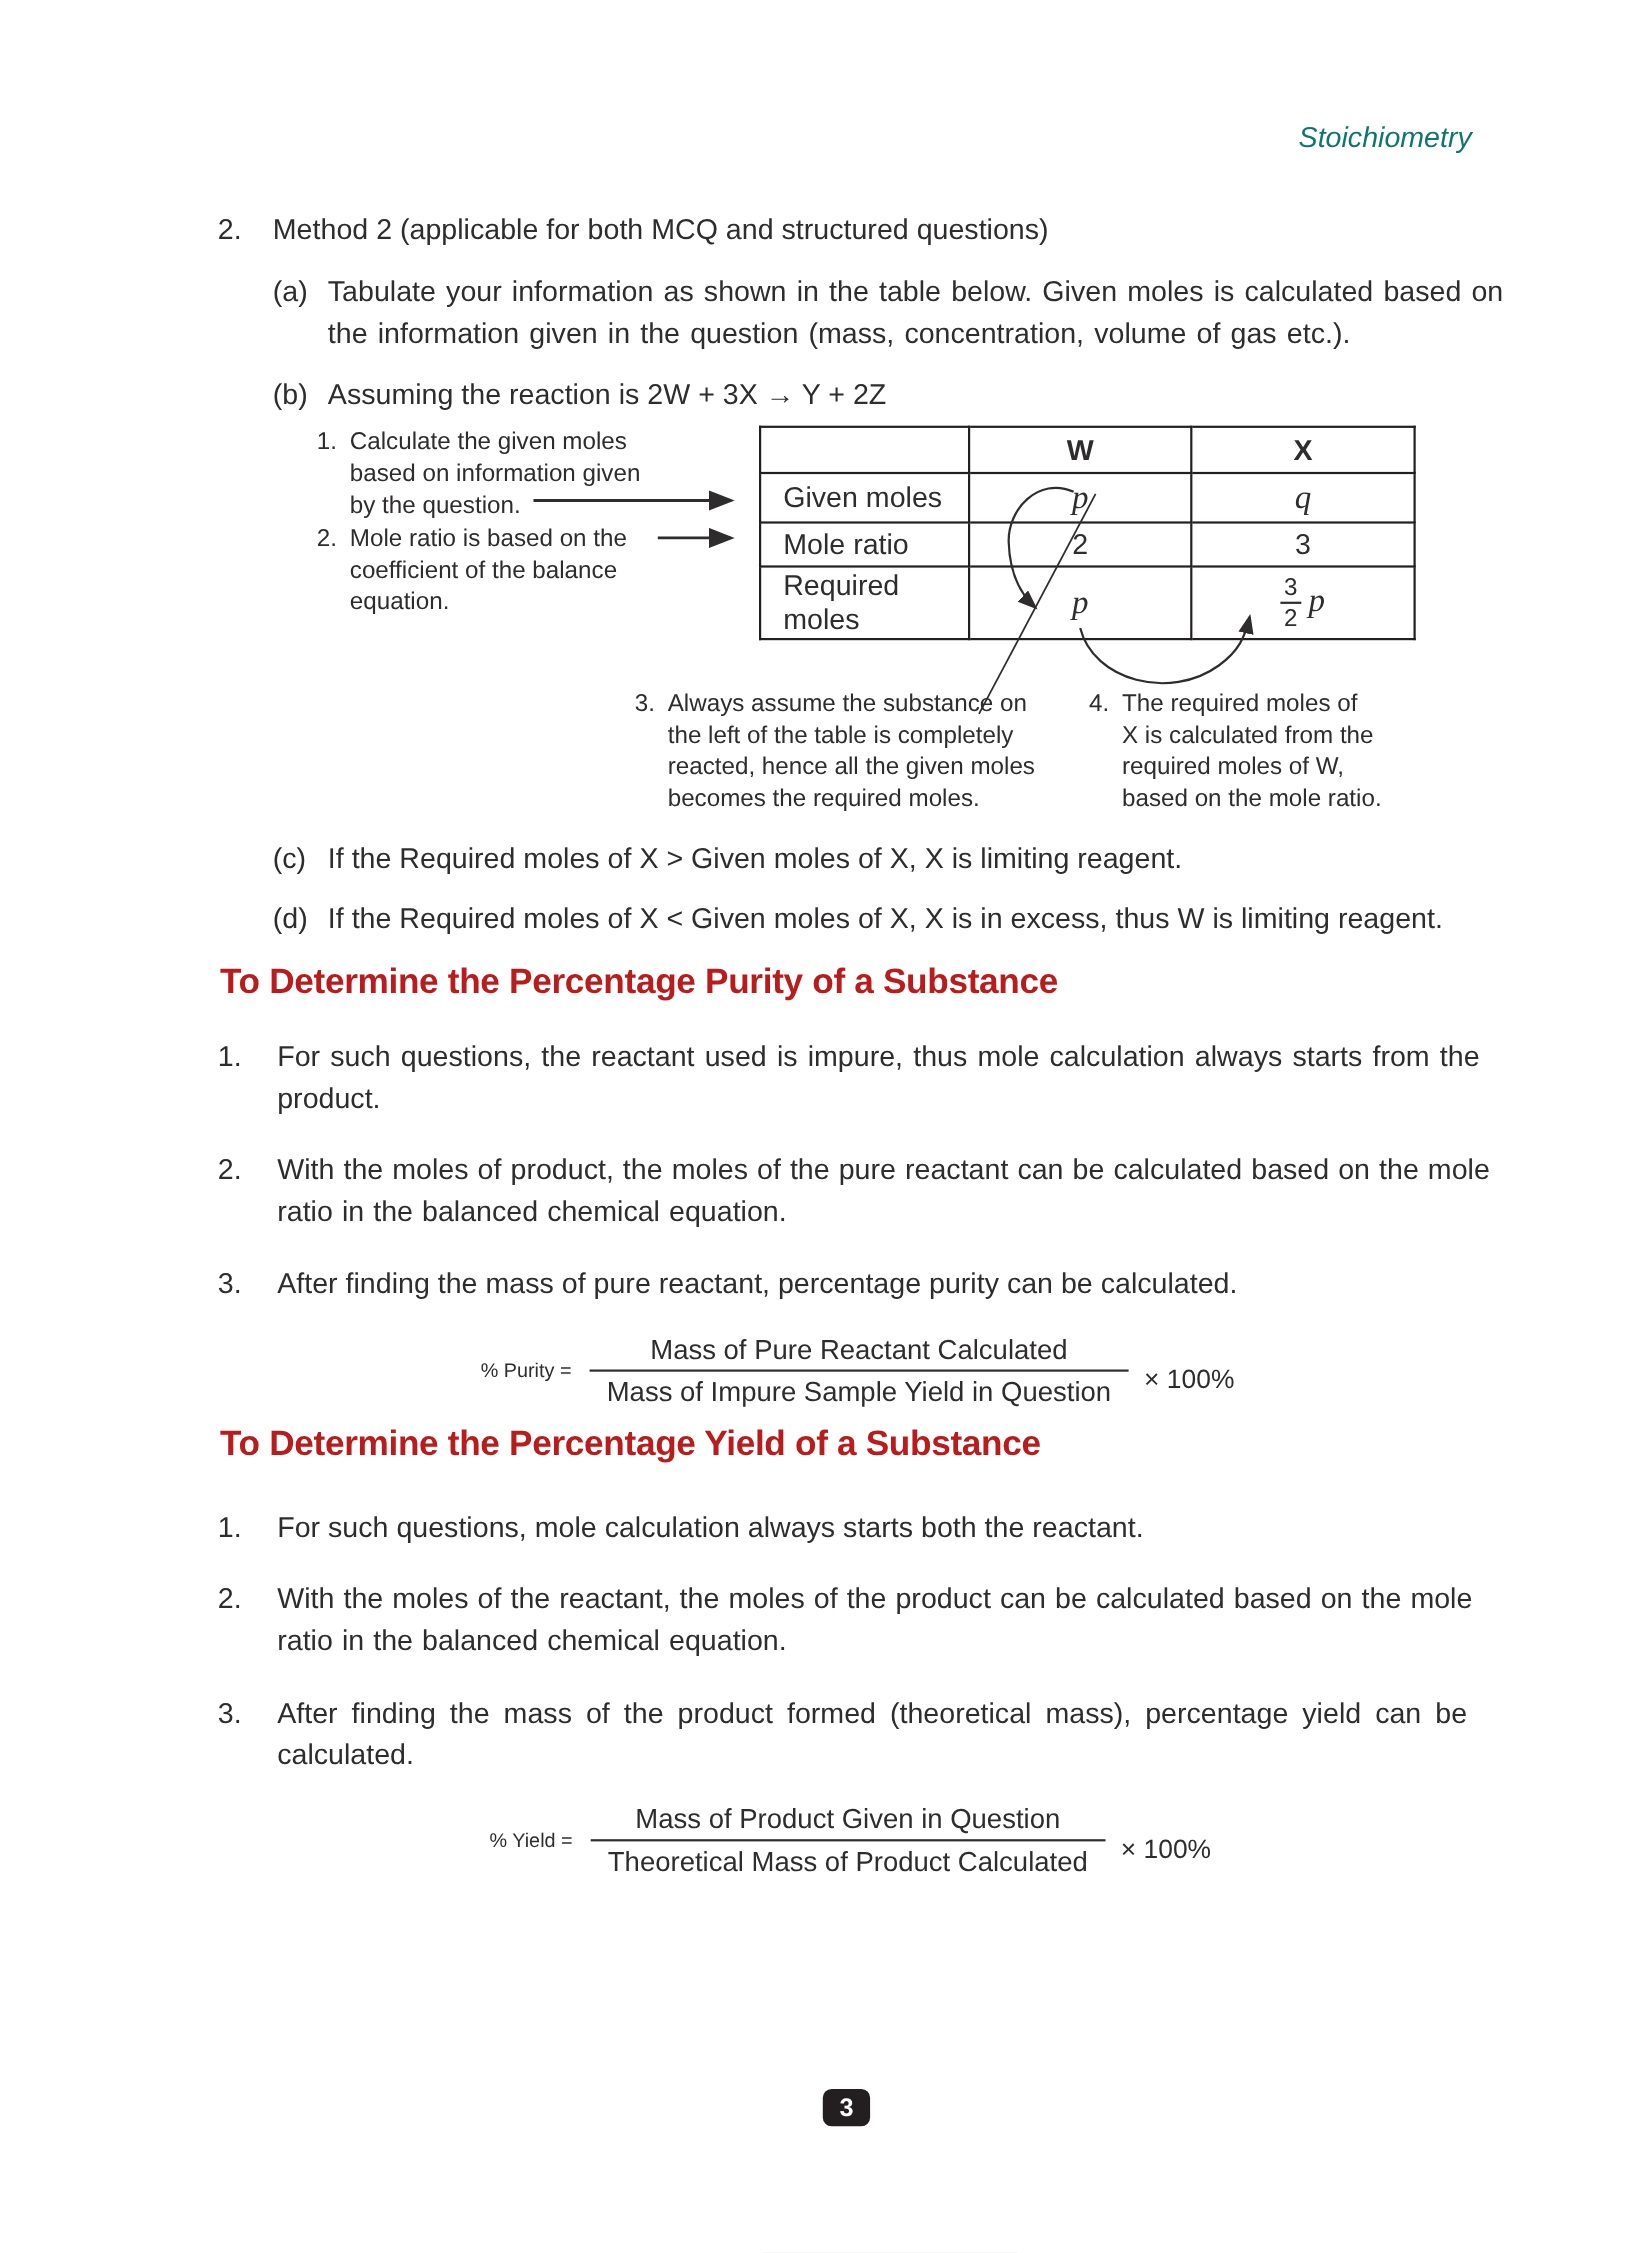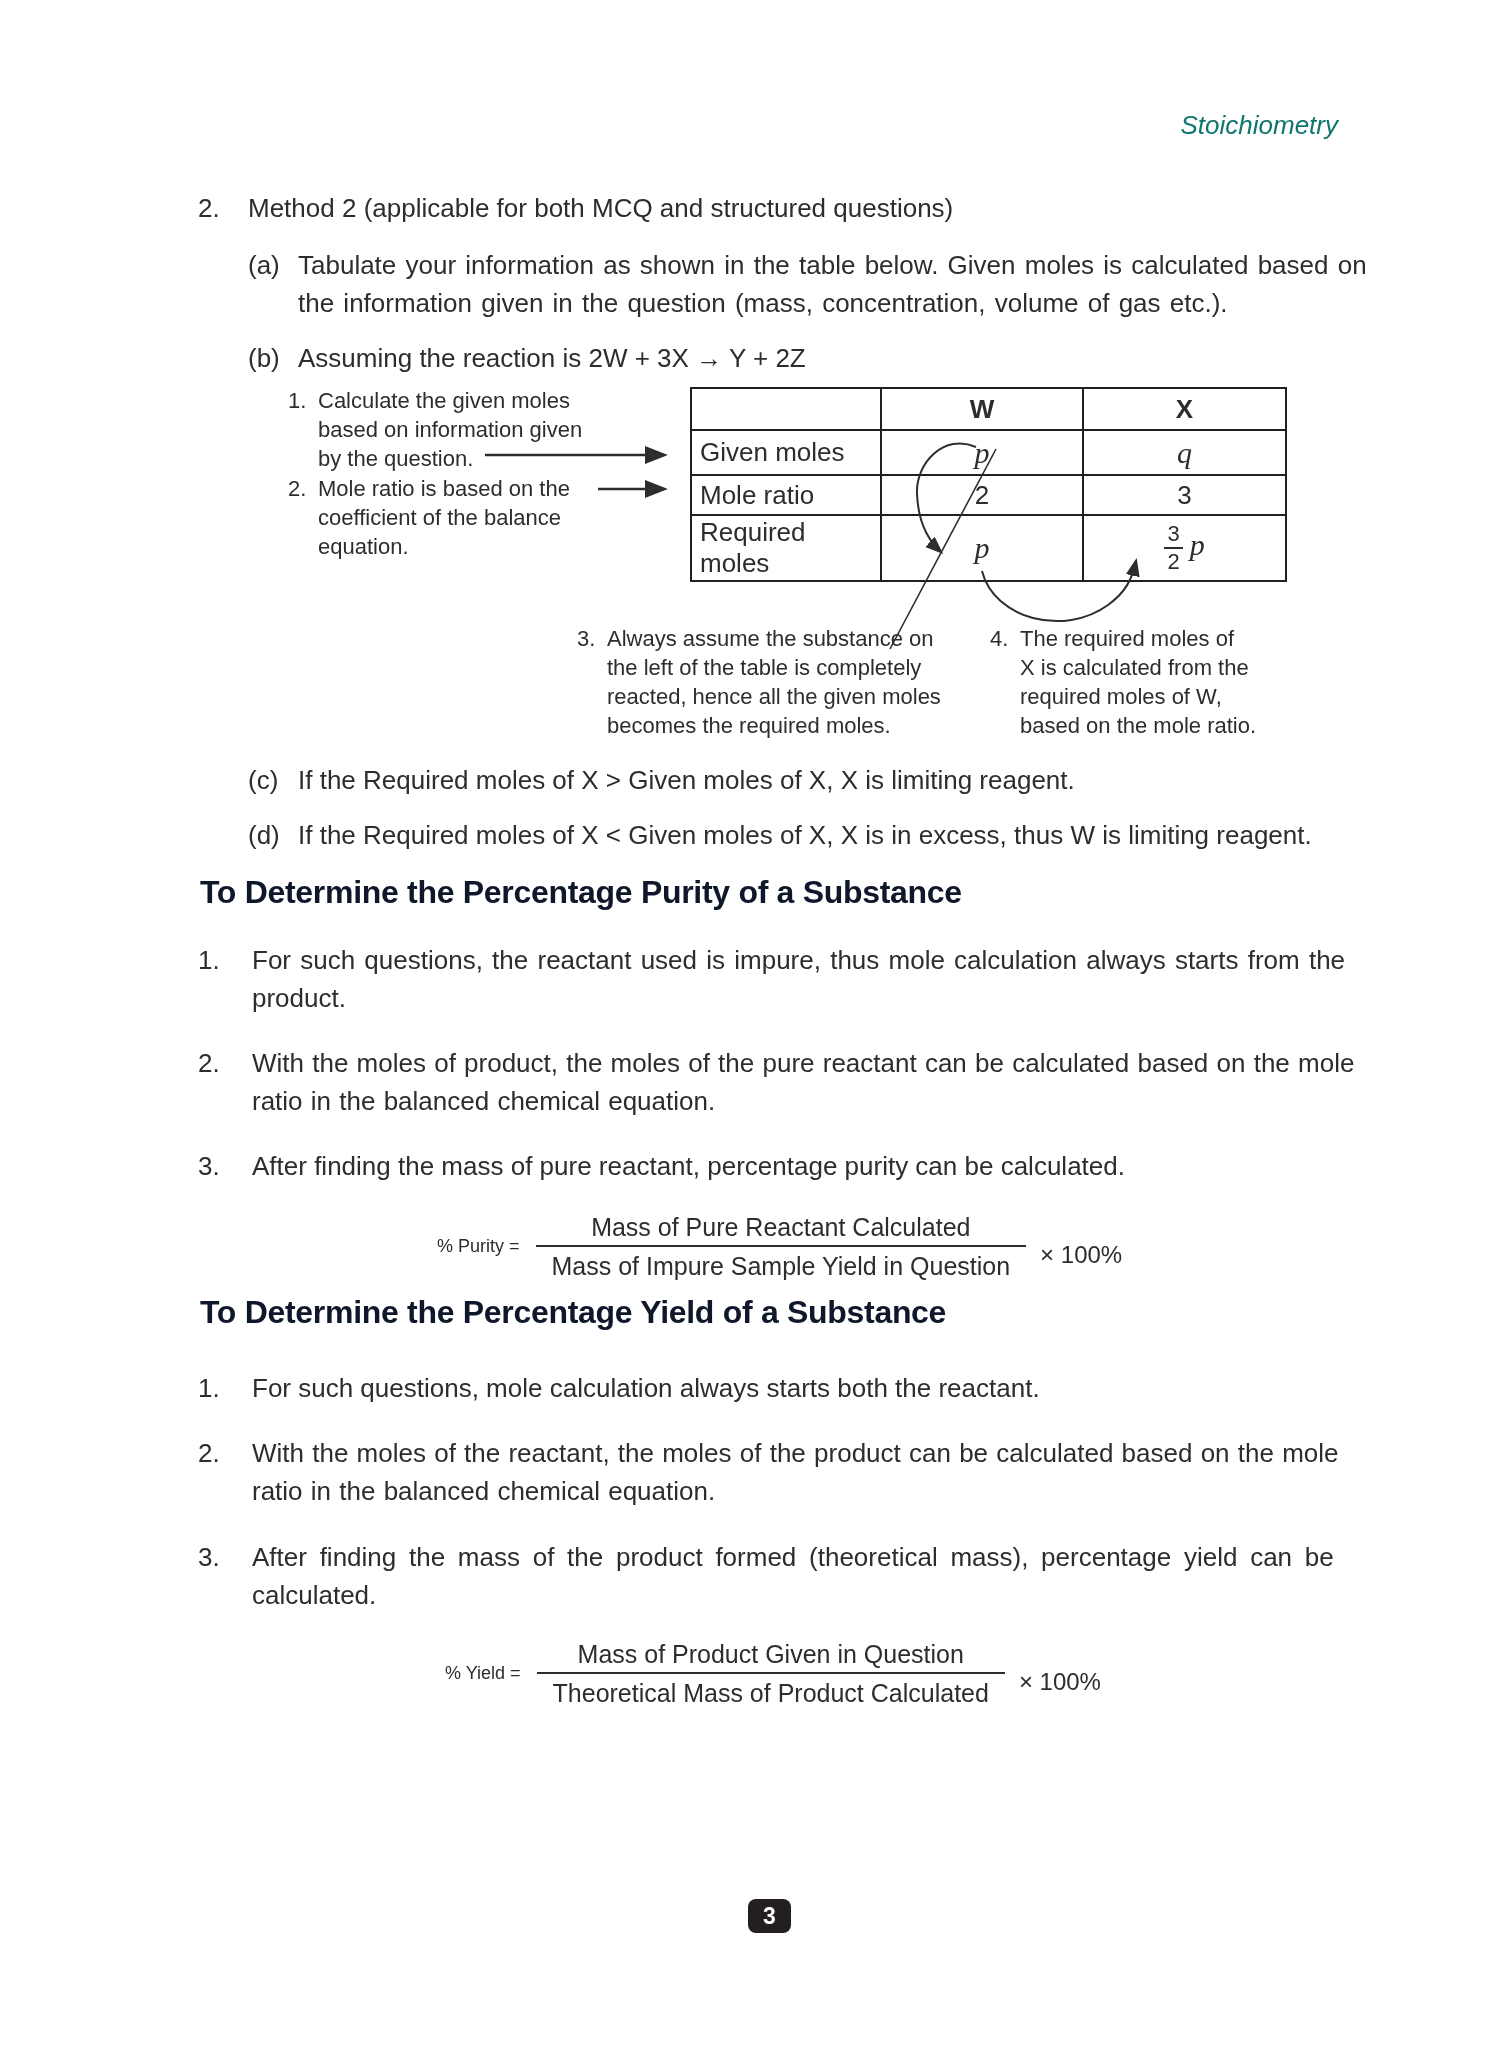--- a/index.html
+++ b/index.html
@@ -19,38 +19,38 @@
   }
   
   .item{display:flex;align-items:flex-start;font-size:26px;line-height:38px;}
   .item .lab{flex:0 0 50px;}
   .item .lab.w54{flex:0 0 54px;}
   .item .txt{white-space:pre-line;}
   .sp2{word-spacing:2px;}
   .sp1{word-spacing:1px;}
   .sp6{word-spacing:5.5px;}
   .heading{
-    font-size:32px;font-weight:700;line-height:40px;letter-spacing:-0.3px;color:#0f172a;
+    font-size:32px;font-weight:700;line-height:40px;letter-spacing:-0.3px;color:#b91c1c;
   }
   
   .figure{left:280px;top:385px;width:1100px;height:380px;}
   .note{position:absolute;display:flex;font-size:22px;line-height:29px;}
   .note .nnum{flex:0 0 30px;}
   .note .ntxt{white-space:pre-line;}
   table.mole{
     position:absolute;left:410px;top:2px;
     border-collapse:collapse;table-layout:fixed;
   }
   table.mole td{
     border:2px solid #231f20;
     font-size:26px;padding:0;
     vertical-align:middle;
   }
   table.mole td.hdr{font-weight:700;text-align:center;}
-  table.mole td.lblc{padding-left:8px;}
+  table.mole td.lblc{padding-left:20px;}
   table.mole td.valc{text-align:center;}
   tr.r-hdr{height:42px;}
   tr.r-given{height:45px;}
   tr.r-ratio{height:40px;}
   tr.r-req{height:66px;}
   .mvar{
     font-family:"Liberation Serif",serif;
     font-style:italic;font-size:30px;
   }
   .cfrac{

